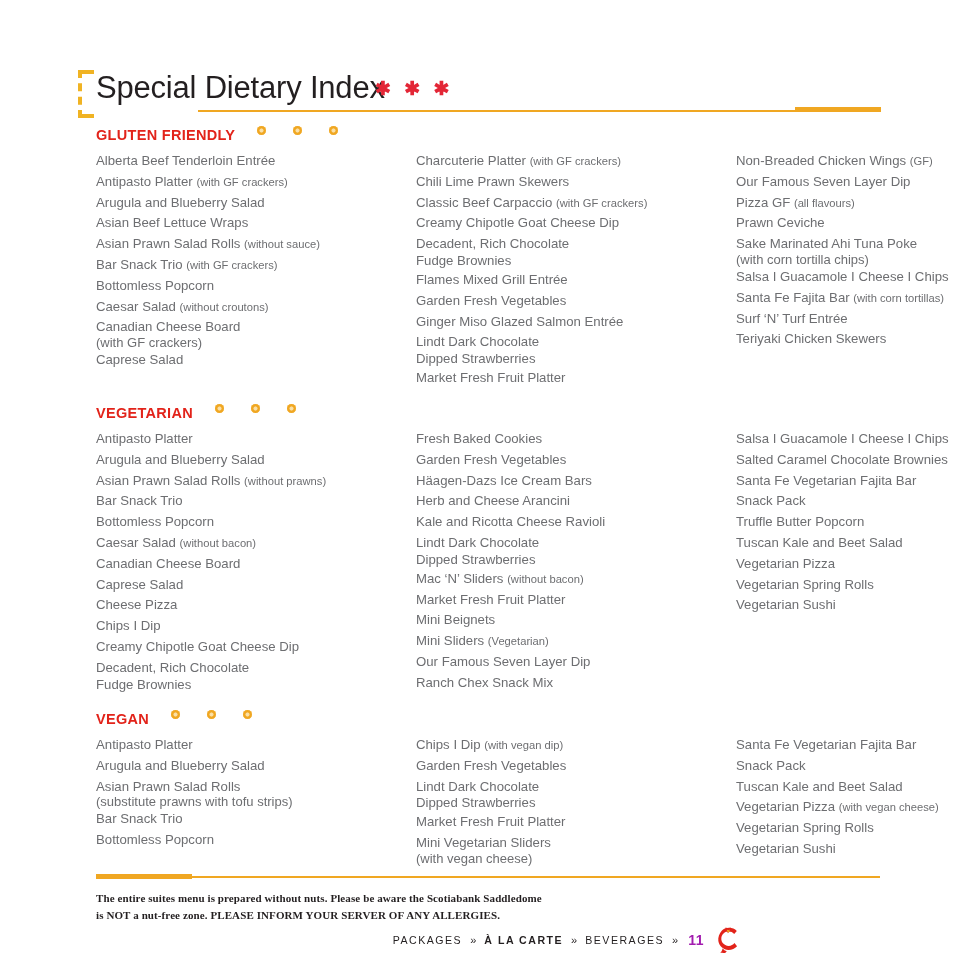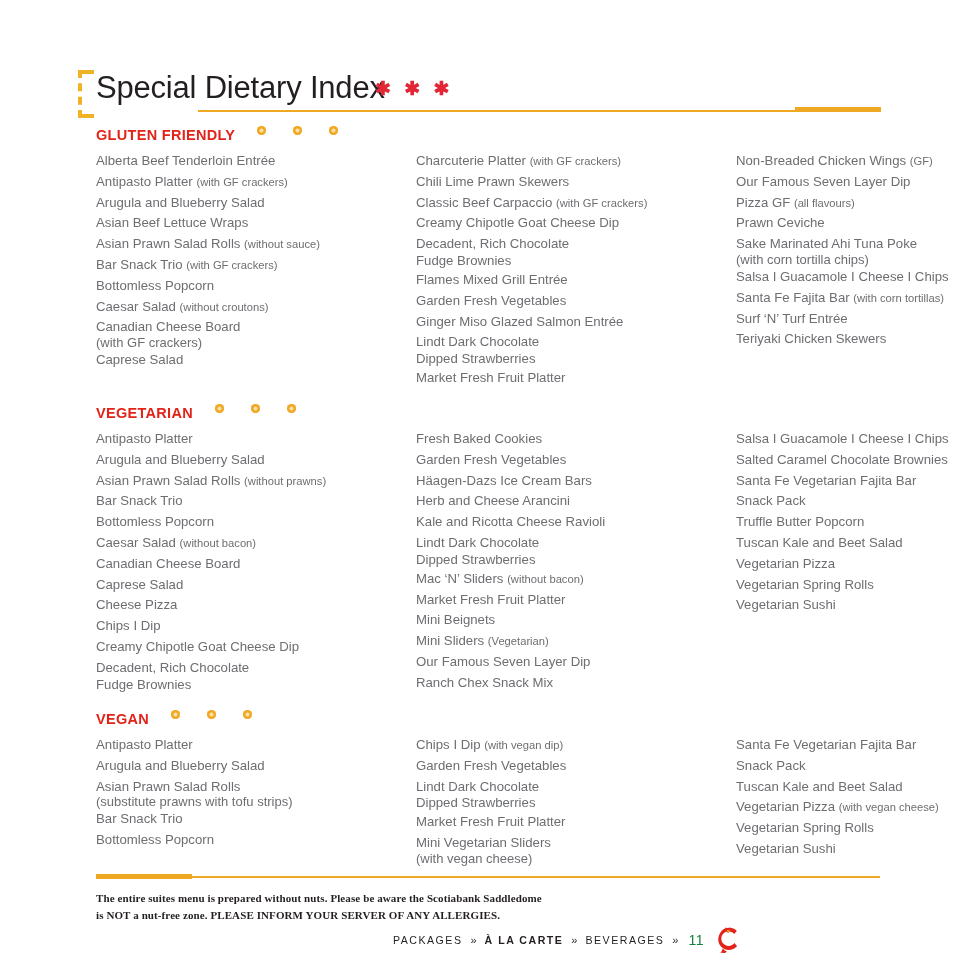--- a/index.html
+++ b/index.html
@@ -211,22 +211,22 @@
   .nav-item.current {
     font-weight: bold;
   }
   .nav-sep {
     font-size: 11px;
     color: #231f20;
     margin: 0 8px;
   }
   .pagenum {
     font-size: 14px;
-    font-weight: normal;
-    color: #15803d;
+    font-weight: bold;
+    color: #a21caf;
     margin-left: 2px;
     letter-spacing: 0.5px;
   }
   .flames-logo {
     margin-left: 12px;
     width: 26px;
     height: 26px;
     display: block;
   }
 </style>

